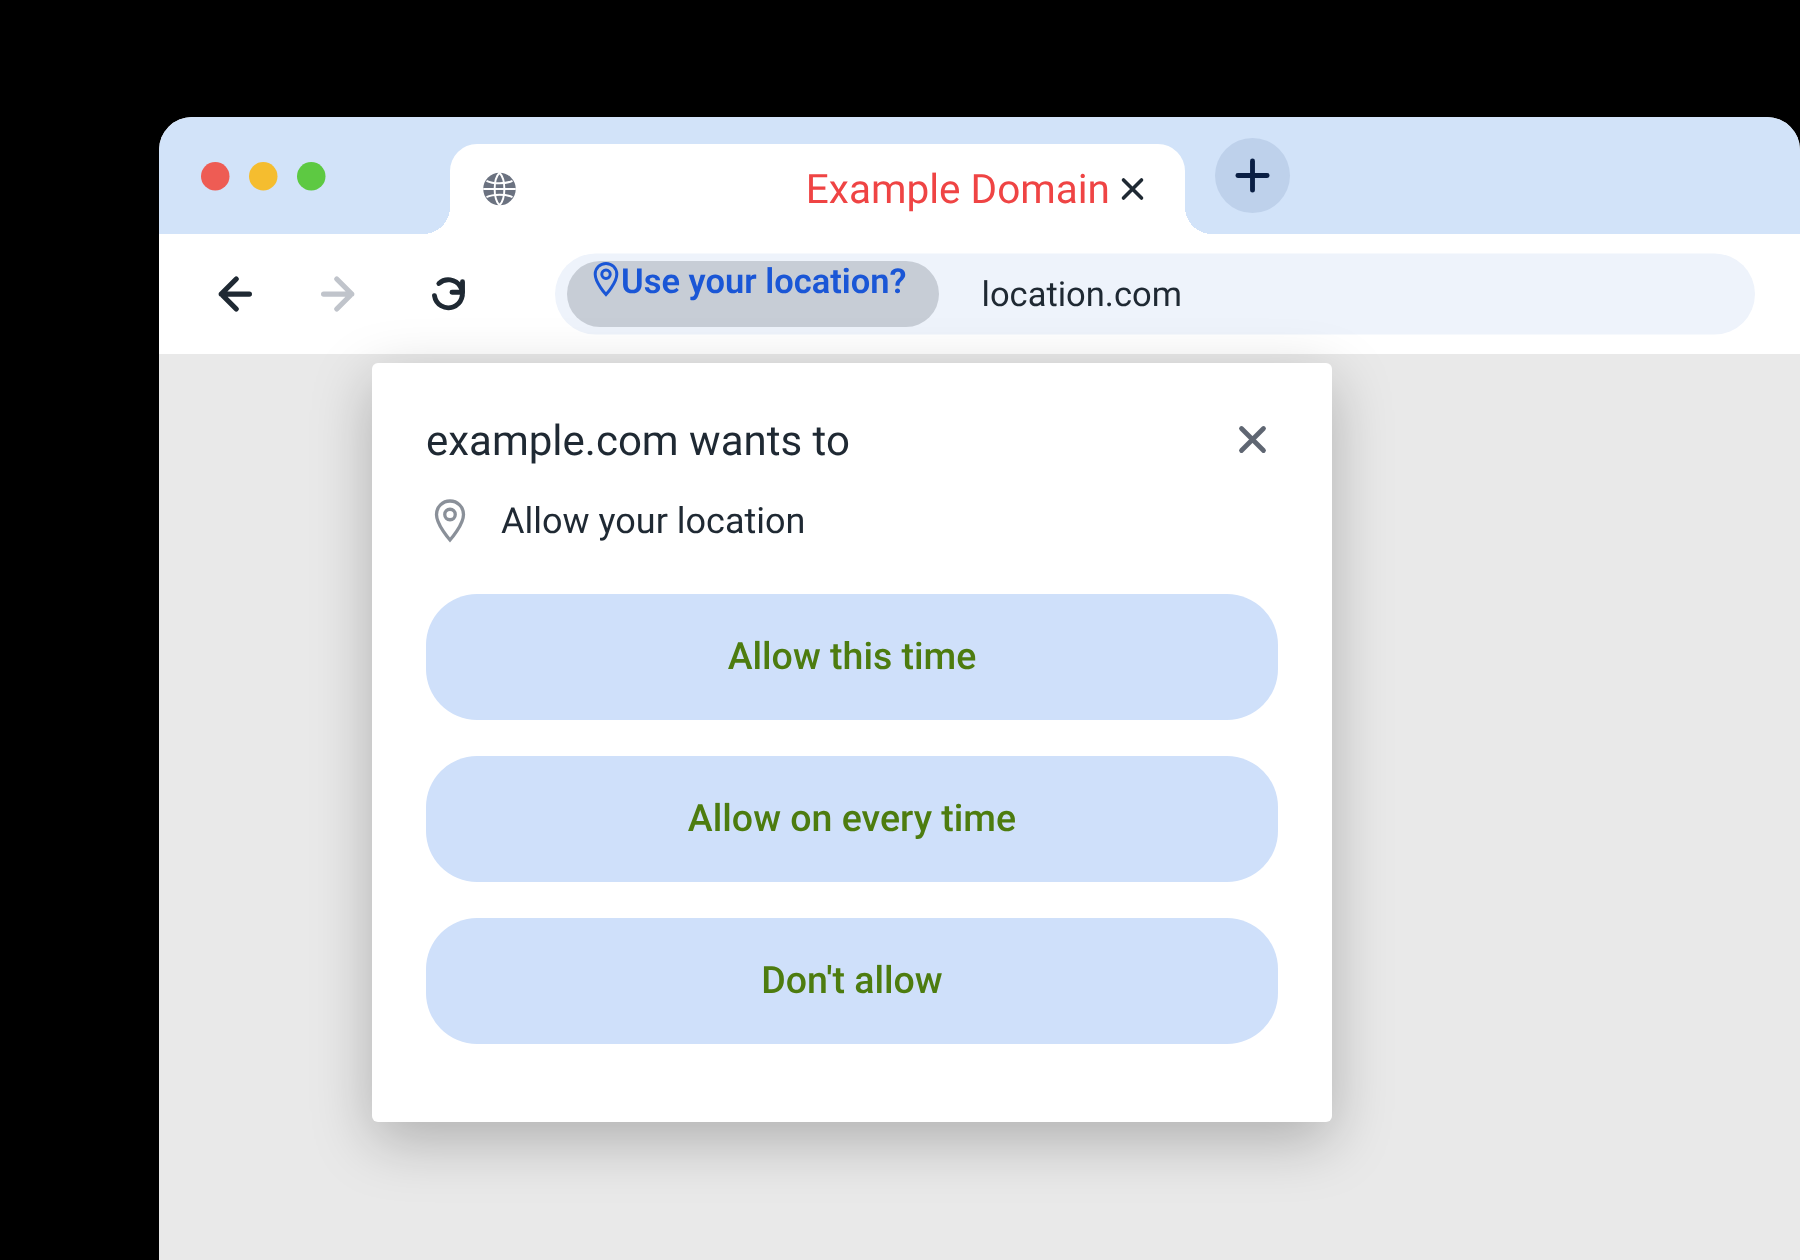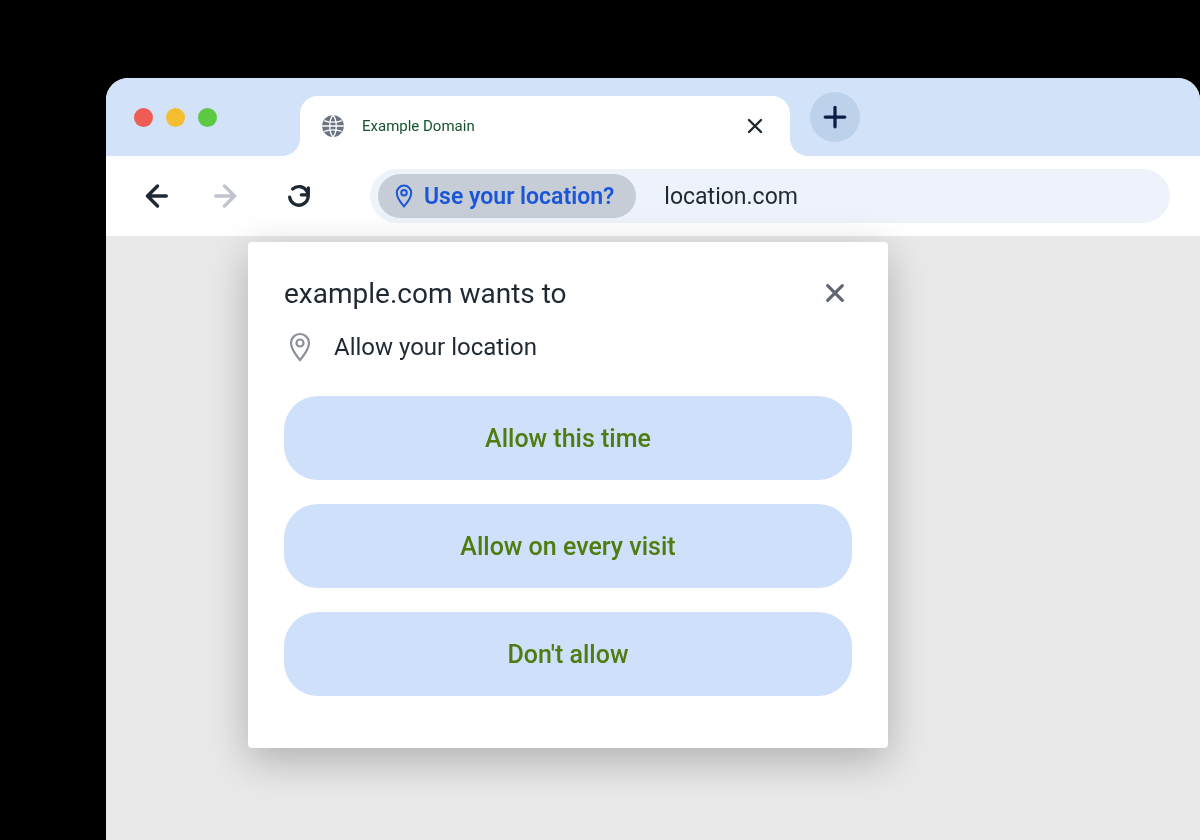--- a/index.html
+++ b/index.html
@@ -49,21 +49,21 @@
     position: absolute;
     bottom: 0;
     width: 18px;
     height: 18px;
     background: #fff;
   }
   .tab::before { left: -18px; -webkit-mask: radial-gradient(circle at 0 0, transparent 18px, #000 18px); mask: radial-gradient(circle at 0 0, transparent 18px, #000 18px); }
   .tab::after { right: -18px; -webkit-mask: radial-gradient(circle at 18px 0, transparent 18px, #000 18px); mask: radial-gradient(circle at 18px 0, transparent 18px, #000 18px); }
   
   .tab .favicon { width: 26px; height: 26px; margin-right: 16px; display:flex; align-items:center; justify-content:center; }
-  .tab .title { flex: 1; font-size: 15px; color: #14532d; font-weight: 450;}
+  .tab .title { flex: 1; font-size: 27px; color: #ef4444; font-weight: 450; text-align: right;}
   .tab .close { width: 30px; height: 30px; display:flex; align-items:center; justify-content:center; cursor:pointer; }
   
   .new-tab-btn {
     position: absolute;
     left: 704px;
     top: 50%;
     transform: translateY(-50%);
     width: 50px;
     height: 50px;
     border-radius: 50%;
@@ -93,23 +93,21 @@
     display: flex;
     align-items: center;
     padding: 0 8px 0 8px;
     font-size: 23px;
   }
   .permission-chip {
     height: 44px;
     background: #c7cdd6;
     border-radius: 22px;
     display: flex;
-    align-items: center;
     padding: 0 22px 0 16px;
-    gap: 10px;
     cursor: pointer;
   }
   .permission-chip-text { color: #1a56d6; font-weight: 600; font-size: 23px; }
   .url-text { color: #1f2933; margin-left: 28px; font-size: 23px; font-weight: 450;}
   
   .content-area {
     background: #e9e9e9;
     height: calc(100% - 158px);
     position: relative;
   }
@@ -243,15 +241,15 @@
     <span>
       <svg width="24" height="30" viewBox="0 0 24 30">
         <path d="M12 2 C7 2 3 6 3 11 C3 18 12 28 12 28 C12 28 21 18 21 11 C21 6 17 2 12 2 Z" fill="none" stroke="#8a9099" stroke-width="2.2"></path>
         <circle cx="12" cy="11" r="3.5" fill="none" stroke="#8a9099" stroke-width="2.2"></circle>
       </svg>
     </span>
     <span class="popup-perm-text">Allow your location</span>
   </div>
   
   <button class="popup-btn">Allow this time</button>
-  <button class="popup-btn">Allow on every visit</button>
+  <button class="popup-btn">Allow on every time</button>
   <button class="popup-btn">Don't allow</button>
 </div>
 
 </body></html>

